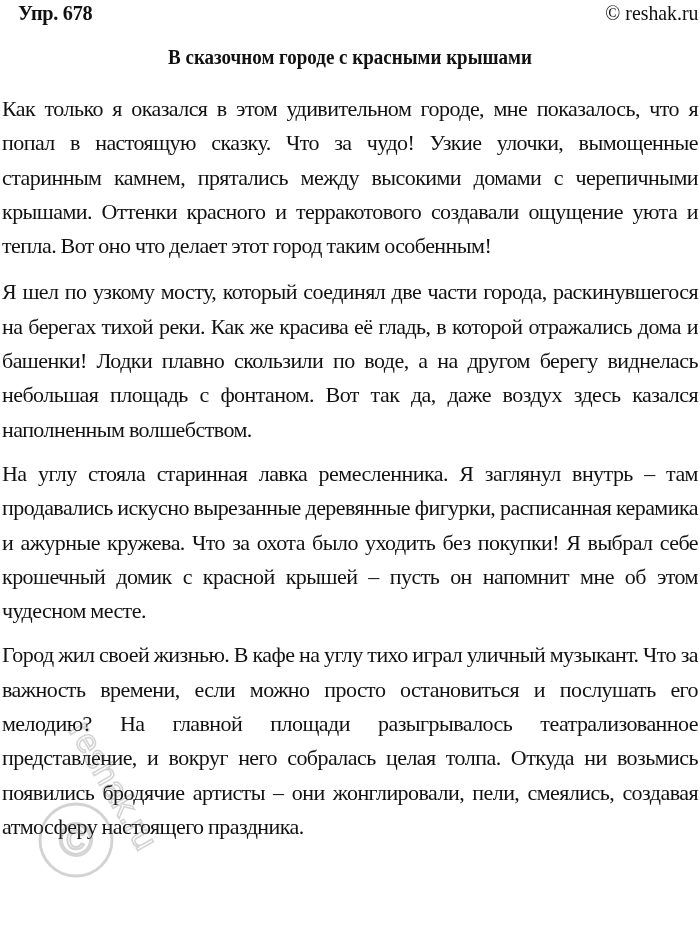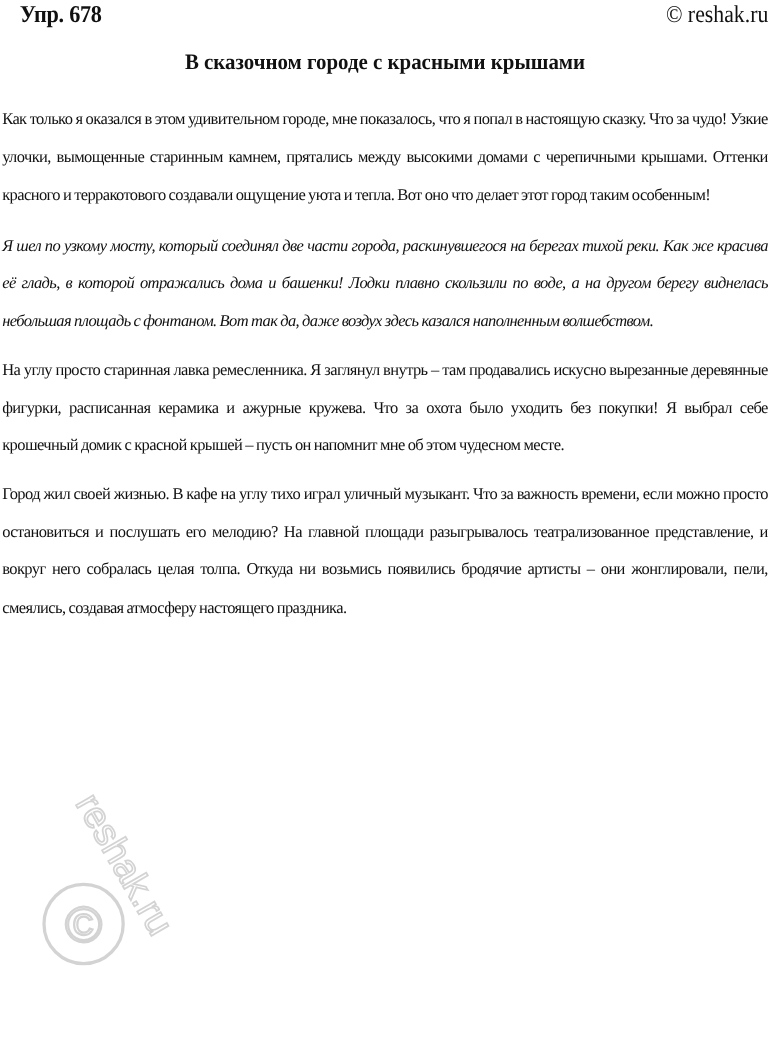--- a/index.html
+++ b/index.html
@@ -24,46 +24,46 @@
   .title {
     position: absolute; top: 46px; left: 0; right: 0;
     text-align: center; font-weight: bold; font-size: 20px;
     transform: scaleX(0.95);
   }
   .content {
     position: absolute; top: 92px; left: 2px; right: 2px;
   }
   .para {
     margin: 0 0 11px 0;
-    font-size: 15px; line-height: 34.3px;
+    font-size: 22px; line-height: 34.3px;
     text-align: justify; text-align-last: left;
     letter-spacing: -0.55px; word-spacing: -0.5px;
   }
   .para.p1 { margin-bottom: 12px; }
-  .para.p2 { margin-bottom: 10px; font-style: italic; }
+  .para.p2 { margin-bottom: 10px; }
   .para.p3 { margin-bottom: 10px; }
   .watermark {
     position: absolute; left: 28px; top: 690px; width: 140px; height: 200px;
     pointer-events: none; opacity: 0.28;
   }
 </style>
 </head>
 <body>
 
 <div class="header">
   <div class="ex-number">Упр. 678</div>
   <div class="copyright">© reshak.ru</div>
 </div>
 
 <div class="title">В сказочном городе с красными крышами</div>
 
 <div class="content">
   <p class="para p1">Как только я оказался в этом удивительном городе, мне показалось, что я попал в настоящую сказку. Что за чудо! Узкие улочки, вымощенные старинным камнем, прятались между высокими домами с черепичными крышами. Оттенки красного и терракотового создавали ощущение уюта и тепла. Вот оно что делает этот город таким особенным!</p>
   <p class="para p2">Я шел по узкому мосту, который соединял две части города, раскинувшегося на берегах тихой реки. Как же красива её гладь, в которой отражались дома и башенки! Лодки плавно скользили по воде, а на другом берегу виднелась небольшая площадь с фонтаном. Вот так да, даже воздух здесь казался наполненным волшебством.</p>
-  <p class="para p3">На углу просто старинная лавка ремесленника. Я заглянул внутрь – там продавались искусно вырезанные деревянные фигурки, расписанная керамика и ажурные кружева. Что за охота было уходить без покупки! Я выбрал себе крошечный домик с красной крышей – пусть он напомнит мне об этом чудесном месте.</p>
+  <p class="para p3">На углу стояла старинная лавка ремесленника. Я заглянул внутрь – там продавались искусно вырезанные деревянные фигурки, расписанная керамика и ажурные кружева. Что за охота было уходить без покупки! Я выбрал себе крошечный домик с красной крышей – пусть он напомнит мне об этом чудесном месте.</p>
   <p class="para p4">Город жил своей жизнью. В кафе на углу тихо играл уличный музыкант. Что за важность времени, если можно просто остановиться и послушать его мелодию? На главной площади разыгрывалось театрализованное представление, и вокруг него собралась целая толпа. Откуда ни возьмись появились бродячие артисты – они жонглировали, пели, смеялись, создавая атмосферу настоящего праздника.</p>
 </div>
 
 <svg class="watermark" viewBox="0 0 140 200">
   <circle cx="48" cy="150" r="36" fill="none" stroke="#666" stroke-width="3"></circle>
   <text x="48" y="166" text-anchor="middle" font-family="Liberation Sans, sans-serif" font-size="46" fill="none" stroke="#666" stroke-width="2">©</text>
   <text x="0" y="0" font-family="Liberation Sans, sans-serif" font-size="34" fill="none" stroke="#666" stroke-width="1.6" transform="translate(40,40) rotate(60)">reshak.ru</text>
 </svg>
 
 </body></html>

